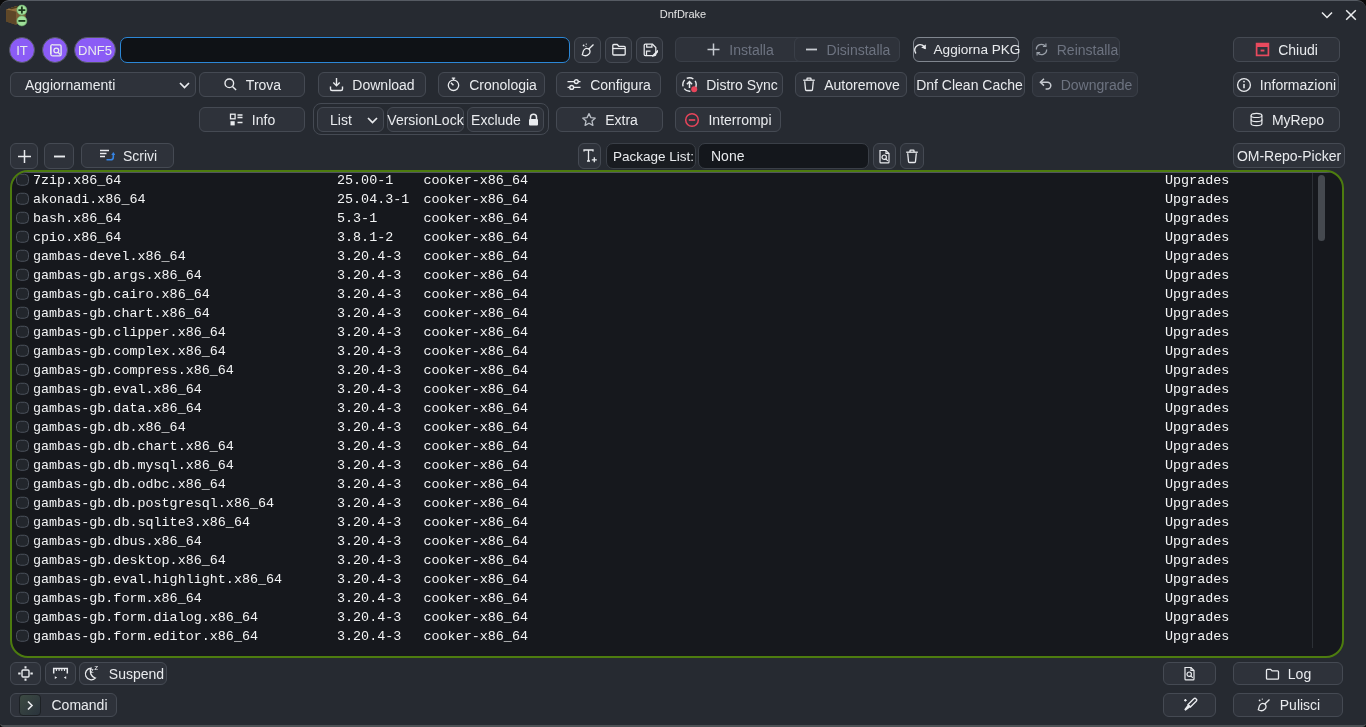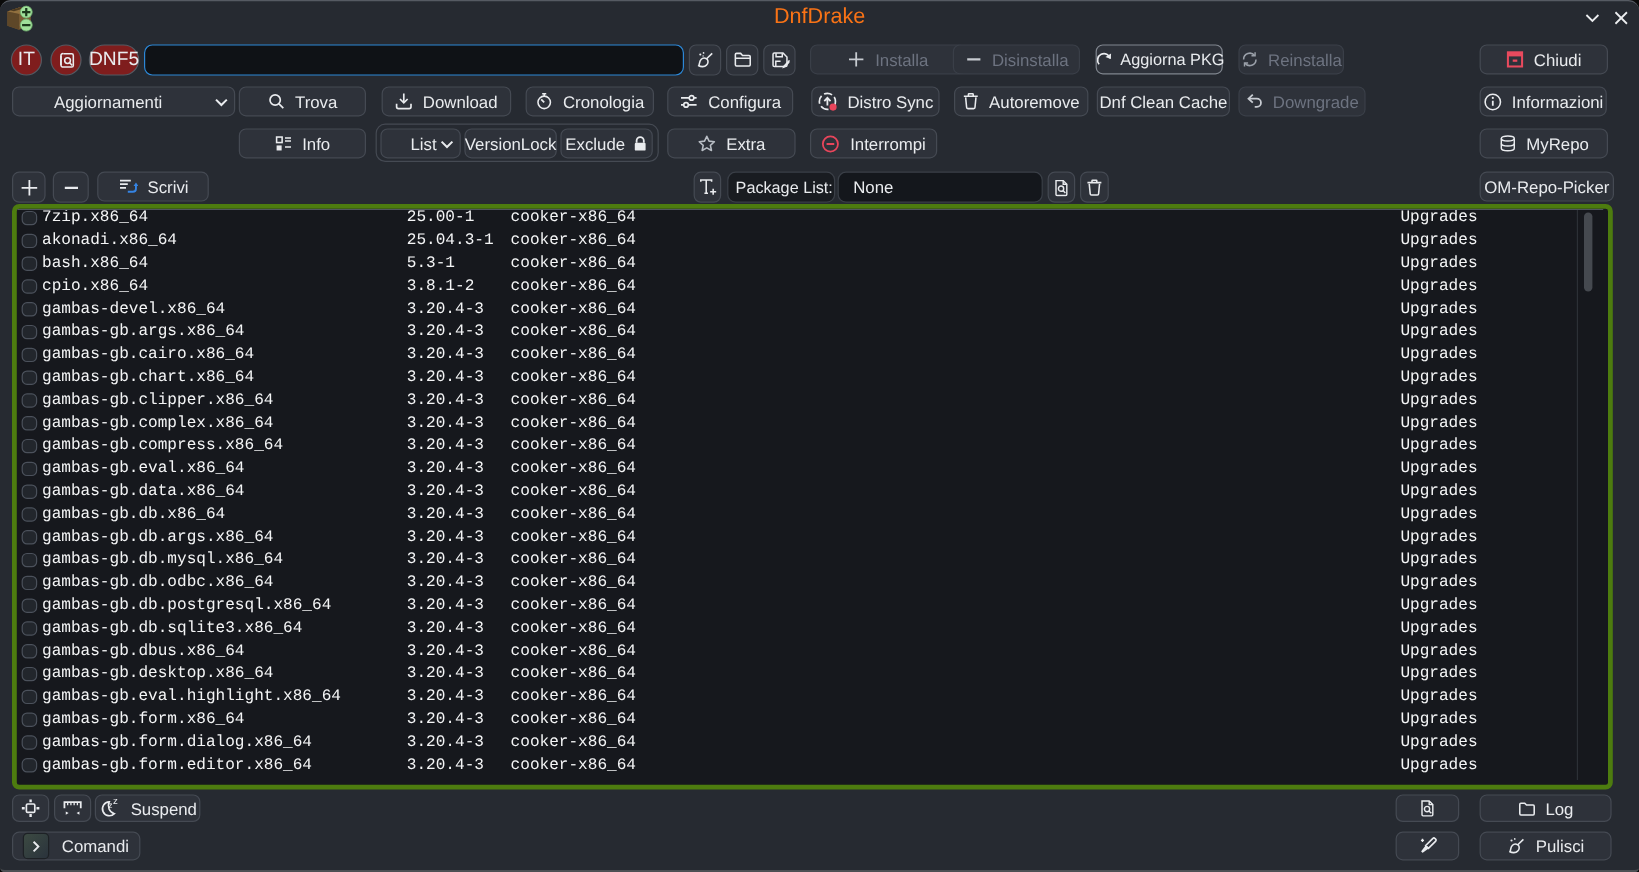--- a/index.html
+++ b/index.html
@@ -1,23 +1,23 @@
 <!DOCTYPE html>
 <html><head><meta charset="utf-8"><style>
 html,body{margin:0;padding:0;width:1366px;height:727px;background:#0a0a0a;overflow:hidden}
 *{box-sizing:border-box}
 #win{position:absolute;left:0;top:0;width:1366px;height:727px;background:#262a31;border-radius:9px 9px 4px 4px;border-top:1px solid #565b63;border-bottom:2px solid #4c5054;font-family:"Liberation Sans",sans-serif}
 .b{position:absolute;height:25px;background:#2e323a;border:1px solid #454a53;border-radius:6px;color:#e9ebee;font-size:14px;display:flex;align-items:center;justify-content:center;gap:8px;white-space:nowrap}
 .ib{position:absolute;background:#2e323a;border:1px solid #454a53;border-radius:6px;display:flex;align-items:center;justify-content:center}
 .dis{color:#6d7380}
 .dis2{border-color:#3a3f48}
 svg{display:block}
-.ttl{position:absolute;top:0;left:0;width:100%;height:25px;color:#f97316;font-size:18px;display:flex;align-items:center;justify-content:center}
-.circ{position:absolute;top:36px;height:26px;background:#7f1d1d;border:1px solid #555a62;color:#e9ebee;font-size:16px;display:flex;align-items:center;justify-content:center}
-.sel{justify-content:flex-start;padding-left:34px}
+.ttl{position:absolute;top:0;left:0;width:100%;height:25px;color:#e5e5e5;font-size:11px;display:flex;align-items:center;justify-content:center}
+.circ{position:absolute;top:36px;height:26px;background:#8b5cf6;border:1px solid #555a62;color:#e9ebee;font-size:13px;display:flex;align-items:center;justify-content:center}
+.sel{justify-content:flex-start;padding-left:14px}
 .sel .chev{position:absolute;right:4.5px;top:8px}
 .b svg,.ib svg{flex:0 0 auto}
 </style></head><body>
 <div id="win">
 <svg style="position:absolute;left:4px;top:2px" width="26" height="25" viewBox="0 0 24 23">
  <polygon points="2,6 11,3 20,5 20,16 11,20 2,17" fill="#7a5c35"></polygon>
  <polygon points="2,6 11,3 20,5 11,8" fill="#91703f"></polygon>
  <polygon points="2,6 11,8 11,20 2,17" fill="#5e4728"></polygon>
  <polygon points="4,5 13,2.6 16,3.4 7,5.8" fill="#4c3a20"></polygon>
  <circle cx="16.5" cy="6.5" r="4.6" fill="#9fe09a" stroke="#6fae6d" stroke-width=".6"></circle>
@@ -131,21 +131,21 @@
         <path d="M8 7v4.2" stroke-width="1.5"></path>
         <circle cx="8" cy="4.6" r=".9" fill="#e9ebee" stroke="none"></circle>
       </svg>Informazioni</div>
 
 <div class="b" style="left:199px;width:106px;top:106px"><svg width="15" height="15" viewBox="0 0 15 15">
         <rect x="1.5" y="2.2" width="4.6" height="4.6" fill="none" stroke="#e9ebee" stroke-width="1.3"></rect>
         <rect x="1.5" y="9.2" width="4.2" height="4.2" fill="#e9ebee"></rect>
         <path d="M8.5 3h5M8.5 5.5h5M8.5 10.5h5" stroke="#e9ebee" stroke-width="1.4"></path>
       </svg>Info</div>
 <div style="position:absolute;left:313px;top:102px;width:236px;height:32px;border:1px solid #454a53;border-radius:8px"></div>
-<div class="b sel" style="left:317px;width:67px;top:106px;padding-left:24px">List<svg class="chev" width="13" height="9" viewBox="0 0 13 9">
+<div class="b sel" style="left:317px;width:67px;top:106px;padding-left:12px">List<svg class="chev" width="13" height="9" viewBox="0 0 13 9">
         <path d="M2 2l4.5 4.5L11 2" stroke="#e9ebee" stroke-width="1.7" fill="none"></path>
       </svg></div>
 <div class="b" style="left:387px;width:77px;top:106px">VersionLock</div>
 <div class="b" style="left:467px;width:77px;top:106px;gap:6px">Exclude<svg width="13" height="14" viewBox="0 0 13 14">
         <path d="M3.5 6V4.2a3 3 0 016 0V6" fill="none" stroke="#e9ebee" stroke-width="1.5"></path>
         <rect x="2" y="6" width="9" height="6.5" rx="1" fill="#e9ebee"></rect>
       </svg></div>
 <div class="b" style="left:556px;width:107px;top:106px"><svg width="16" height="15" viewBox="0 0 16 15">
         <path d="M8 1.6l1.9 4 4.4.5-3.3 3 .9 4.3L8 11.2l-3.9 2.2.9-4.3-3.3-3 4.4-.5z" fill="none" stroke="#b9bec5" stroke-width="1.3" stroke-linejoin="round"></path>
       </svg>Extra</div>
@@ -192,21 +192,21 @@
     </div>
 <div class="ib" style="left:900px;top:142px;width:24px;height:26px">
       <svg width="14" height="15" viewBox="0 0 14 15" fill="none" stroke="#e9ebee" stroke-width="1.3">
         <path d="M2.7 4.2l.8 8.2c0 .6.5 1.1 1.1 1.1h4.8c.6 0 1.1-.5 1.1-1.1l.8-8.2"></path>
         <path d="M1.2 3.2h11.6"></path>
         <path d="M5 3V1.7c0-.3.2-.5.5-.5h3c.3 0 .5.2.5.5V3"></path>
       </svg>
     </div>
 <div class="b" style="left:1233px;width:112px;top:142px">OM-Repo-Picker</div>
 
-<div style="position:absolute;left:10px;top:169px;width:1334px;height:488px;border:4px solid #4d7c0f;border-radius:6px;background:#16181d;overflow:hidden">
+<div style="position:absolute;left:10px;top:169px;width:1334px;height:488px;border:2px solid #4d7c0f;border-radius:18px;background:#16181d;overflow:hidden">
 <div id="tb" style="position:absolute;left:0;top:0;width:1322px;height:476px;border-top:1px solid #51565e;overflow:hidden;font-family:'Liberation Mono',monospace;font-size:13.4px;color:#f4f5f6">
 <div class="row" style="top:-3px">
           <span class="cb"></span>
           <span class="c1">7zip.x86_64</span>
           <span class="c2">25.00-1</span>
           <span class="c3">cooker-x86_64</span>
           <span class="c4">Upgrades</span>
         </div>
 <div class="row" style="top:16px">
           <span class="cb"></span>
@@ -294,21 +294,21 @@
         </div>
 <div class="row" style="top:244px">
           <span class="cb"></span>
           <span class="c1">gambas-gb.db.x86_64</span>
           <span class="c2">3.20.4-3</span>
           <span class="c3">cooker-x86_64</span>
           <span class="c4">Upgrades</span>
         </div>
 <div class="row" style="top:263px">
           <span class="cb"></span>
-          <span class="c1">gambas-gb.db.args.x86_64</span>
+          <span class="c1">gambas-gb.db.chart.x86_64</span>
           <span class="c2">3.20.4-3</span>
           <span class="c3">cooker-x86_64</span>
           <span class="c4">Upgrades</span>
         </div>
 <div class="row" style="top:282px">
           <span class="cb"></span>
           <span class="c1">gambas-gb.db.mysql.x86_64</span>
           <span class="c2">3.20.4-3</span>
           <span class="c3">cooker-x86_64</span>
           <span class="c4">Upgrades</span>

